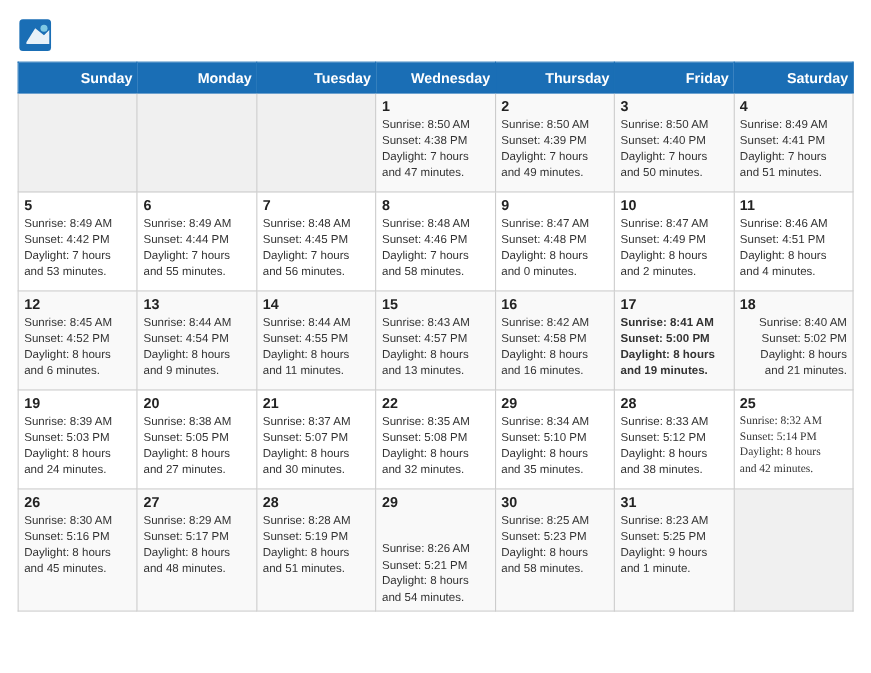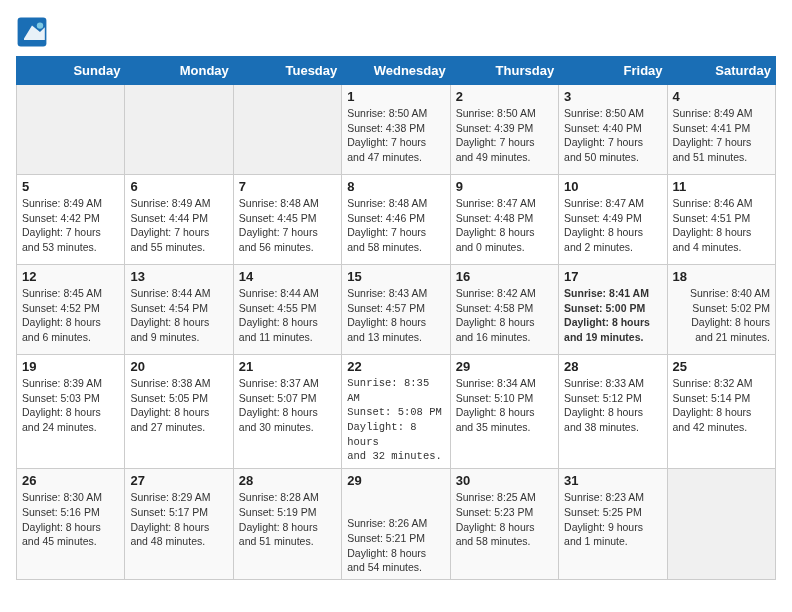--- a/index.html
+++ b/index.html
@@ -277,42 +277,42 @@
         </td>
         <td>
           <span class="day-number">21</span>
           <div class="day-info" style="white-space: pre-line;">Sunrise: 8:37 AM
 Sunset: 5:07 PM
 Daylight: 8 hours
 and 30 minutes.</div>
         </td>
         <td>
           <span class="day-number">22</span>
-          <div class="day-info" style="white-space: pre-line; font-family: Liberation Mono, monospace;">Sunrise: 8:35 AM
+          <div class="day-info" style="white-space: pre-line;">Sunrise: 8:35 AM
 Sunset: 5:08 PM
 Daylight: 8 hours
 and 32 minutes.</div>
         </td>
         <td>
           <span class="day-number">29</span>
           <div class="day-info" style="white-space: pre-line;">Sunrise: 8:34 AM
 Sunset: 5:10 PM
 Daylight: 8 hours
 and 35 minutes.</div>
         </td>
         <td>
           <span class="day-number">28</span>
           <div class="day-info" style="white-space: pre-line;">Sunrise: 8:33 AM
 Sunset: 5:12 PM
 Daylight: 8 hours
 and 38 minutes.</div>
         </td>
         <td>
           <span class="day-number">25</span>
-          <div class="day-info" style="white-space: pre-line;">Sunrise: 8:32 AM
+          <div class="day-info" style="white-space: pre-line; font-family: Liberation Serif, serif;">Sunrise: 8:32 AM
 Sunset: 5:14 PM
 Daylight: 8 hours
 and 42 minutes.</div>
         </td>
       </tr>
       <tr>
         <td>
           <span class="day-number">26</span>
           <div class="day-info" style="white-space: pre-line;">Sunrise: 8:30 AM
 Sunset: 5:16 PM

